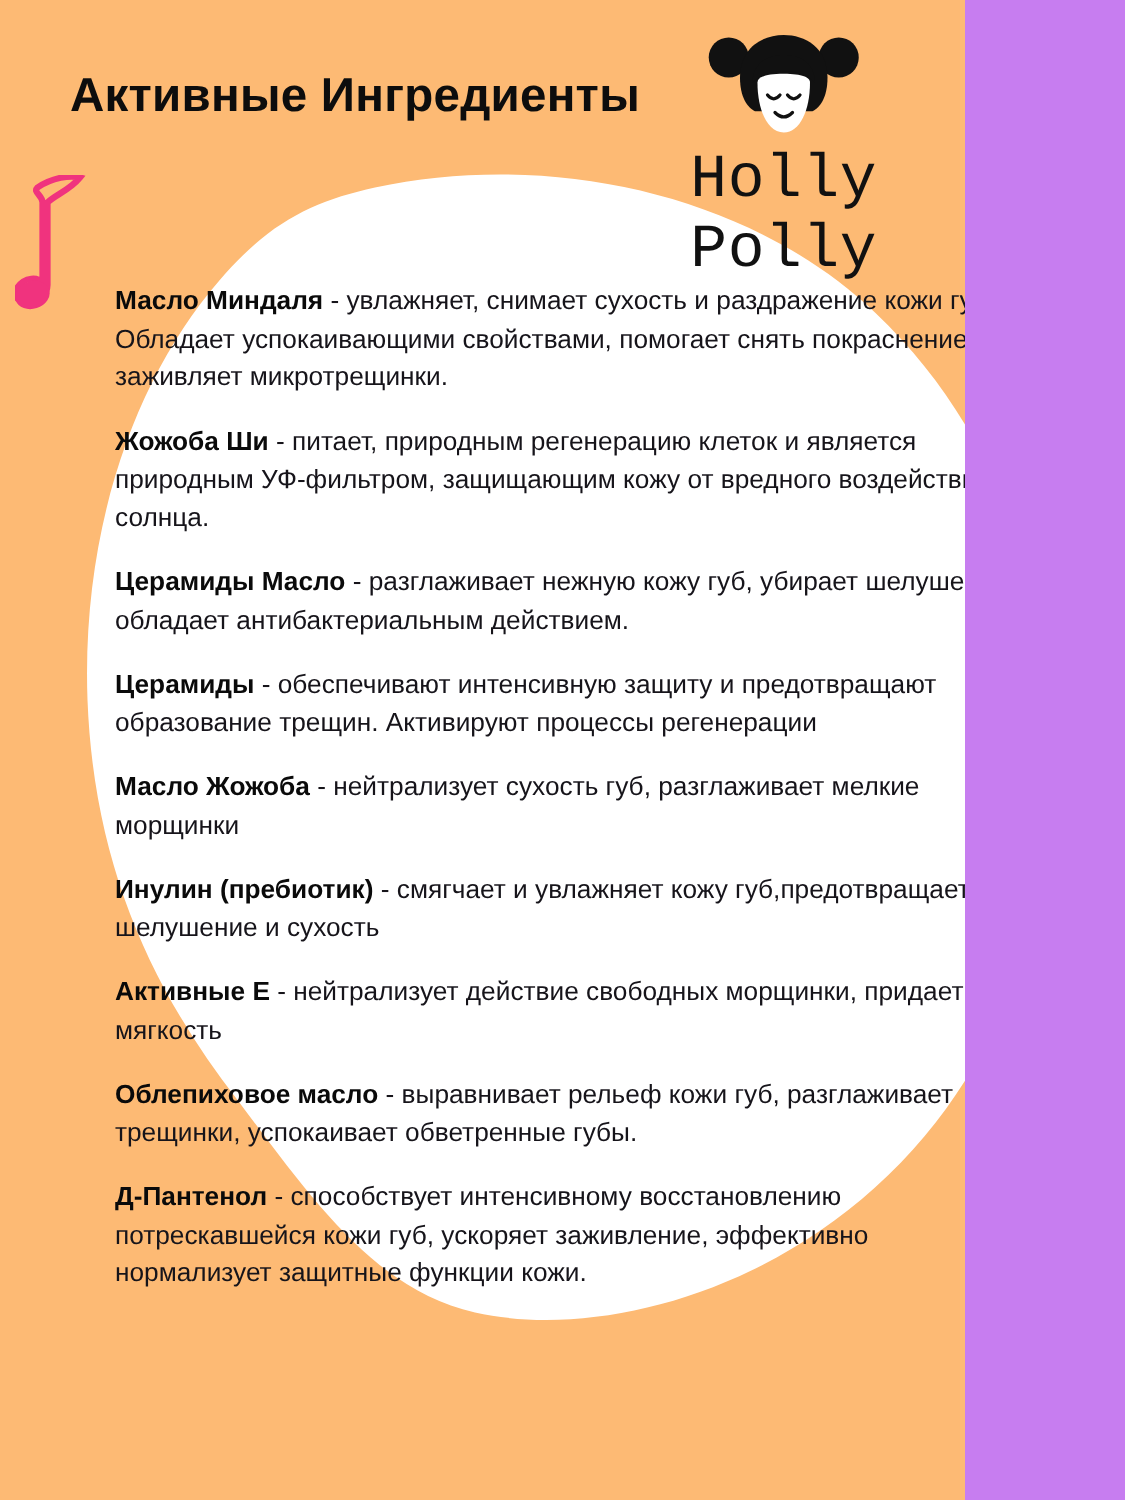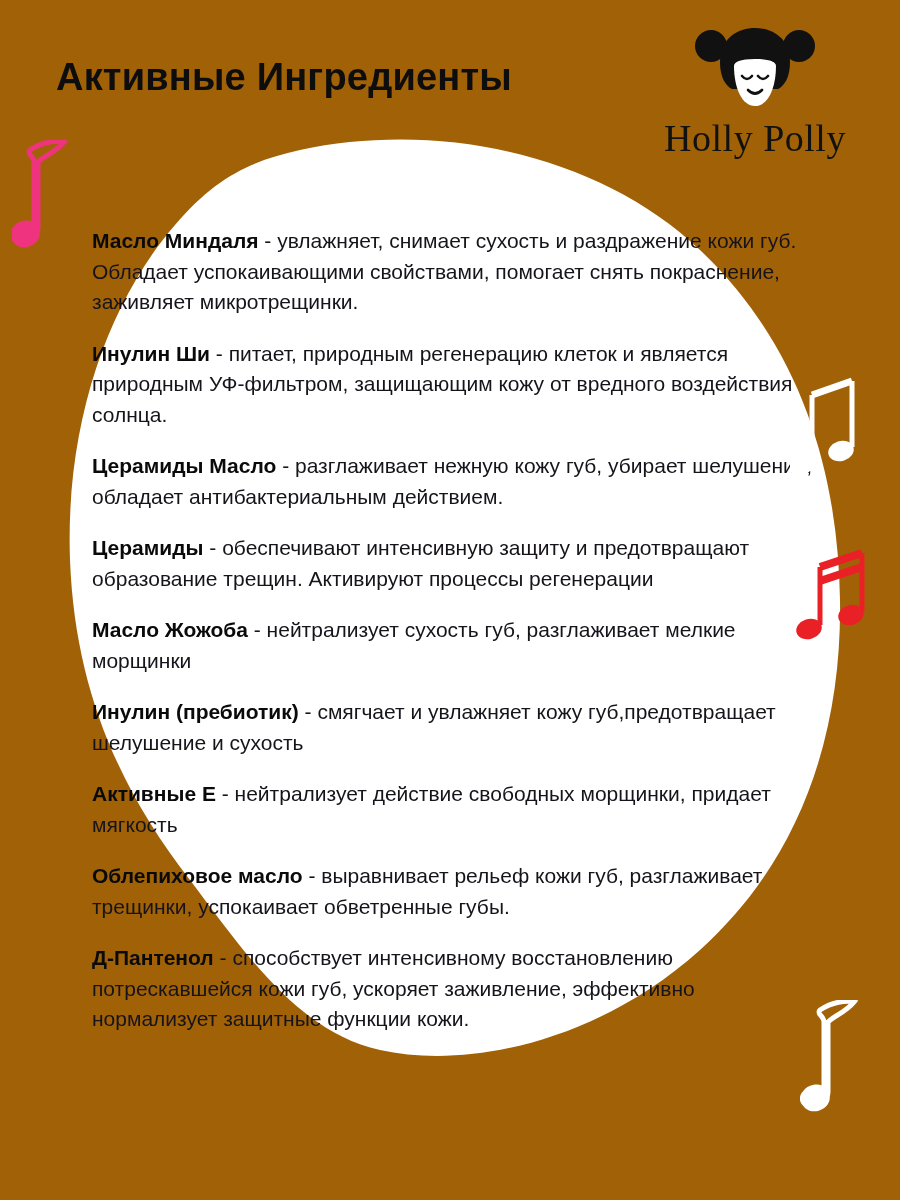--- a/index.html
+++ b/index.html
@@ -8,23 +8,23 @@
   }
   body {
     width: 900px;
     height: 1200px;
     font-family: "Liberation Sans", sans-serif;
     background: #c77df0;
     overflow: hidden;
   }
   #page {
     position: relative;
-    width: 900px;
+    width: 772px;
     height: 1200px;
-    background: #a16207;
+    background: #fdba74;
     overflow: hidden;
   }
 
   
   .blob-layer {
     position: absolute;
     inset: 0;
     width: 900px;
     height: 1200px;
   }
@@ -49,26 +49,26 @@
     height: 150px;
     text-align: center;
   }
   .logo-mark {
     width: 122px;
     height: 88px;
     margin: 0 auto;
     display: block;
   }
   .logo-text {
-    font-size: 38px;
+    font-size: 49px;
     font-weight: 500;
     color: #111;
     letter-spacing: 0.5px;
     margin-top: 2px;
-    font-family: Liberation Serif, serif;
+    font-family: Liberation Mono, monospace;
   }
 
   
   .content {
     position: absolute;
     left: 92px;
     top: 205px;
     width: 730px;
   }
   .ingredient {
@@ -130,21 +130,21 @@
     <div class="logo-text">Holly Polly</div>
   </div>
 
   <div class="content">
 
     <p class="ingredient">
       <span class="name">Масло Миндаля</span><span> - увлажняет, снимает сухость и раздражение кожи губ. Обладает успокаивающими свойствами, помогает снять покраснение, заживляет микротрещинки.</span>
     </p>
 
     <p class="ingredient">
-      <span class="name">Инулин Ши</span><span> - питает, природным регенерацию клеток и является природным УФ-фильтром, защищающим кожу от вредного воздействия солнца.</span>
+      <span class="name">Жожоба Ши</span><span> - питает, природным регенерацию клеток и является природным УФ-фильтром, защищающим кожу от вредного воздействия солнца.</span>
     </p>
 
     <p class="ingredient">
       <span class="name">Церамиды Масло</span><span> - разглаживает нежную кожу губ, убирает шелушения, обладает антибактериальным действием.</span>
     </p>
 
     <p class="ingredient">
       <span class="name">Церамиды</span><span> - обеспечивают интенсивную защиту и предотвращают образование трещин. Активируют процессы регенерации</span>
     </p>
 

